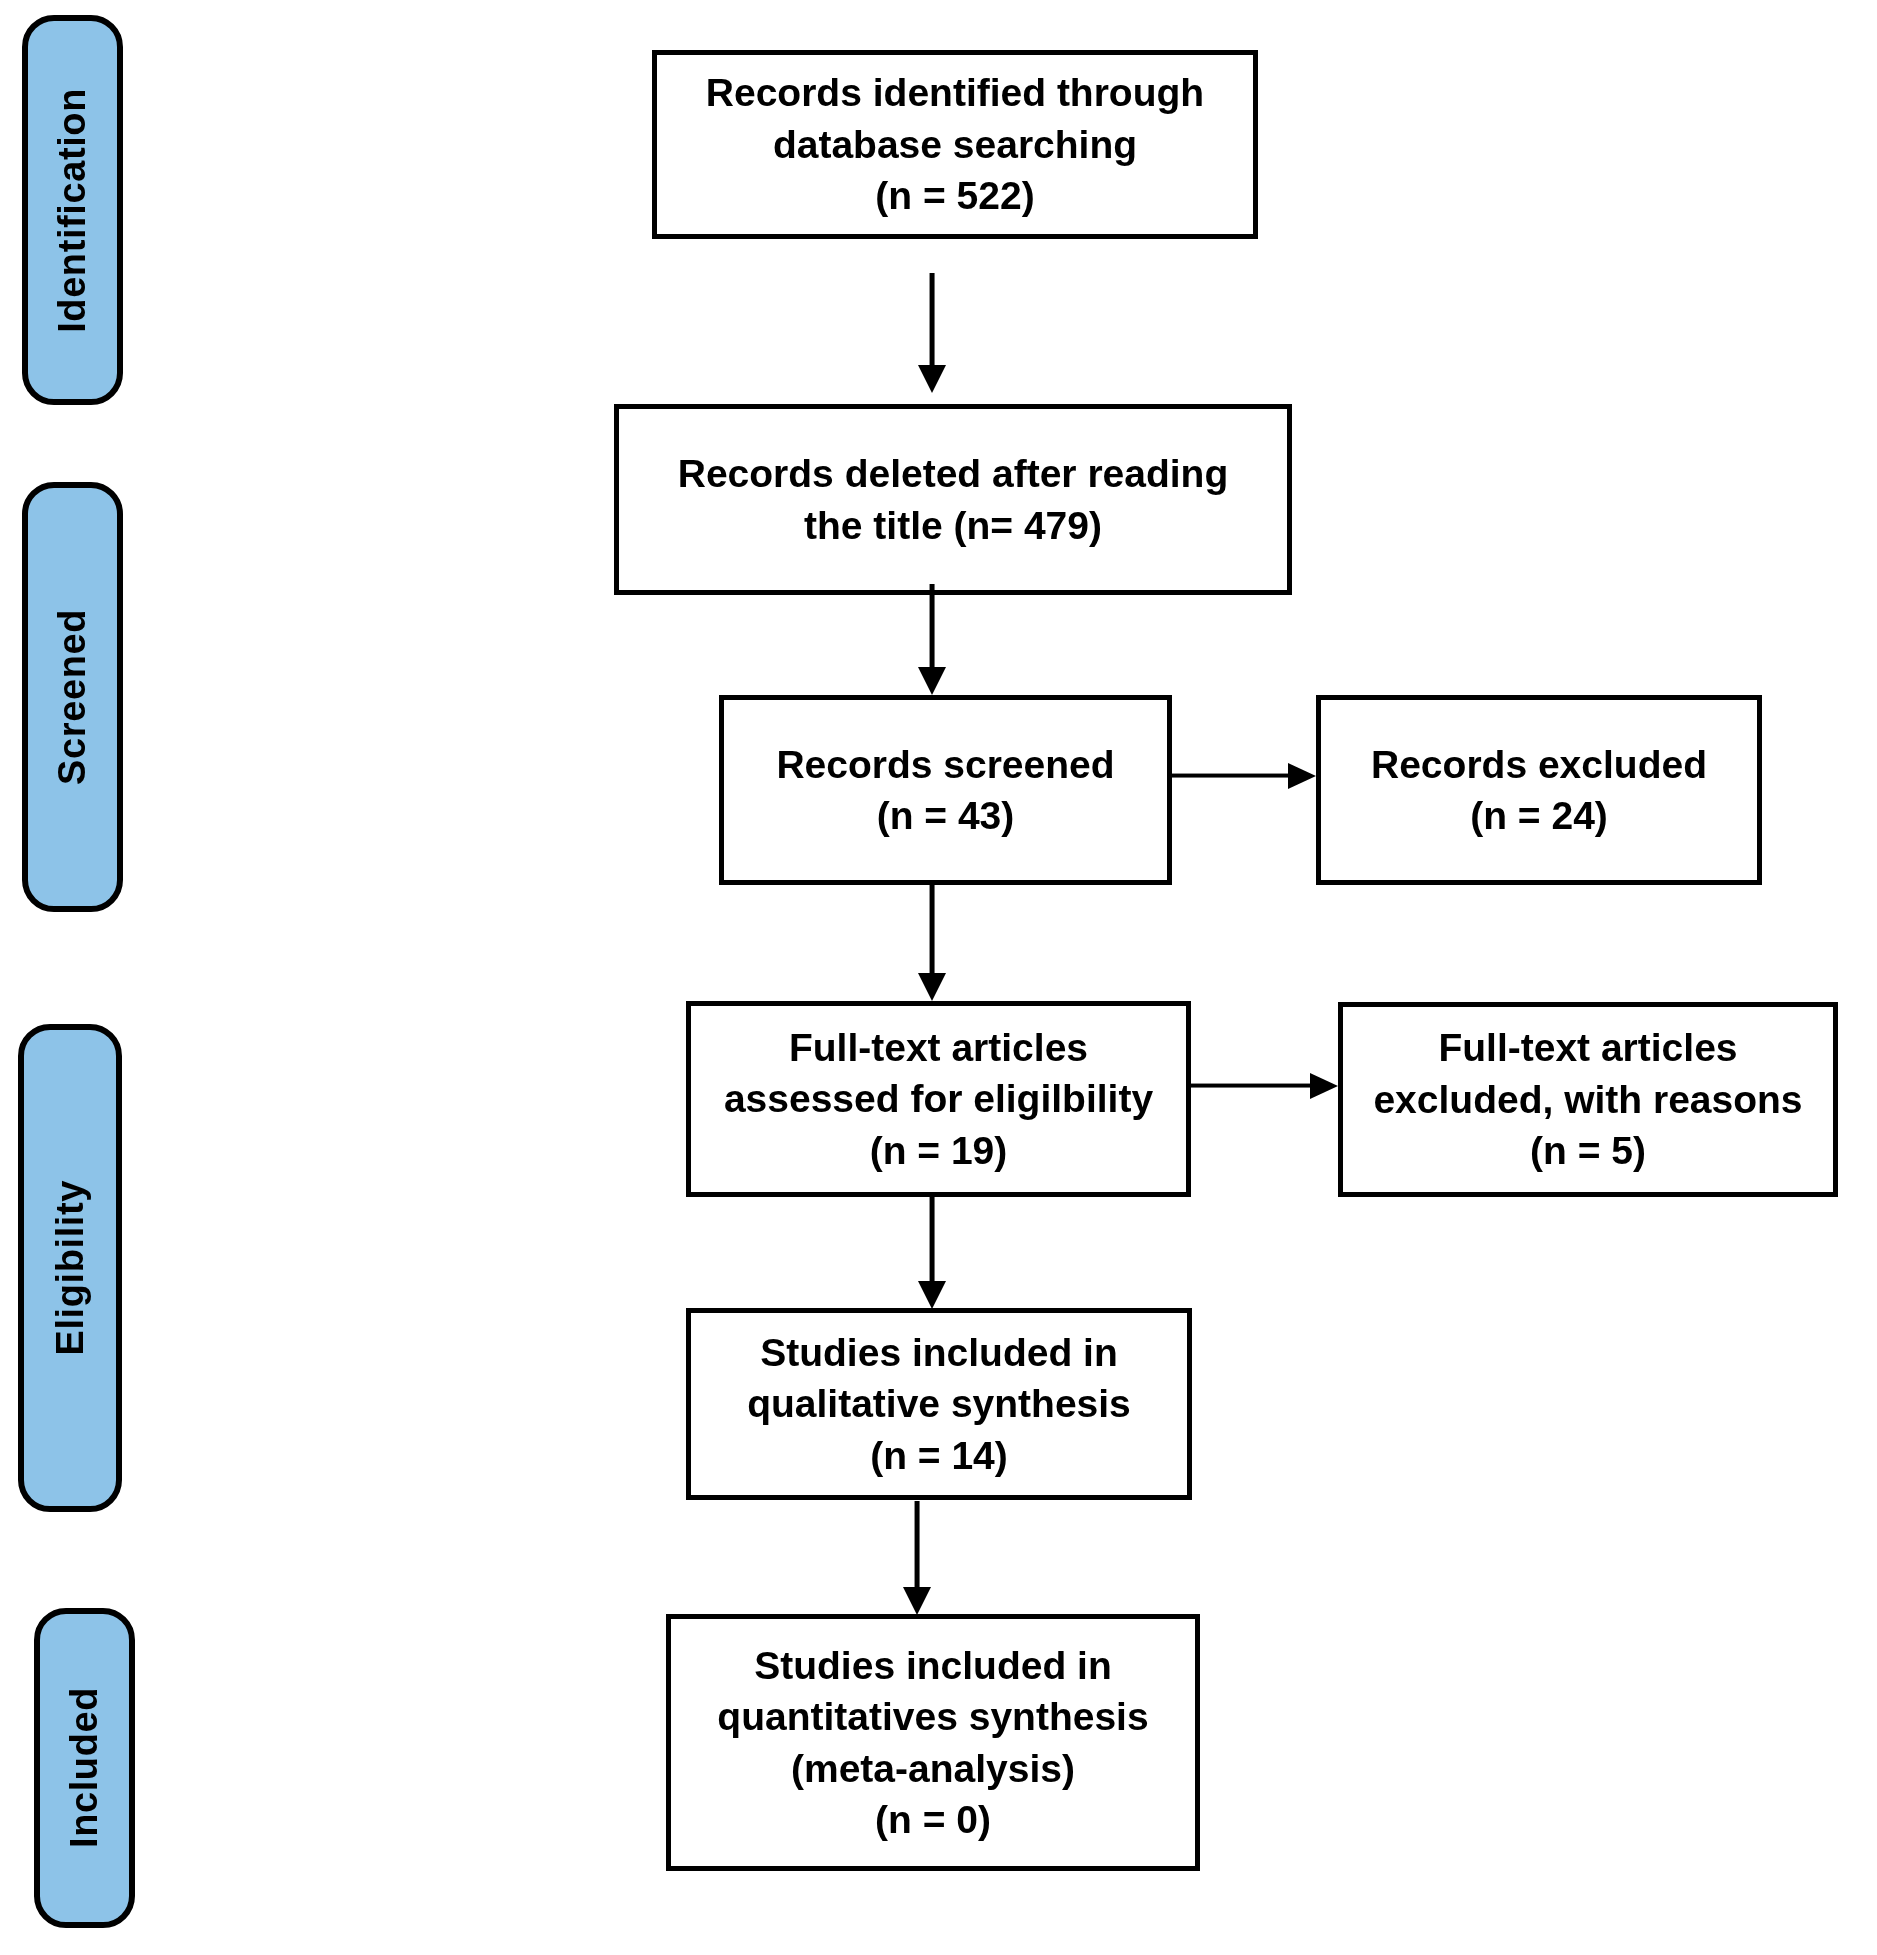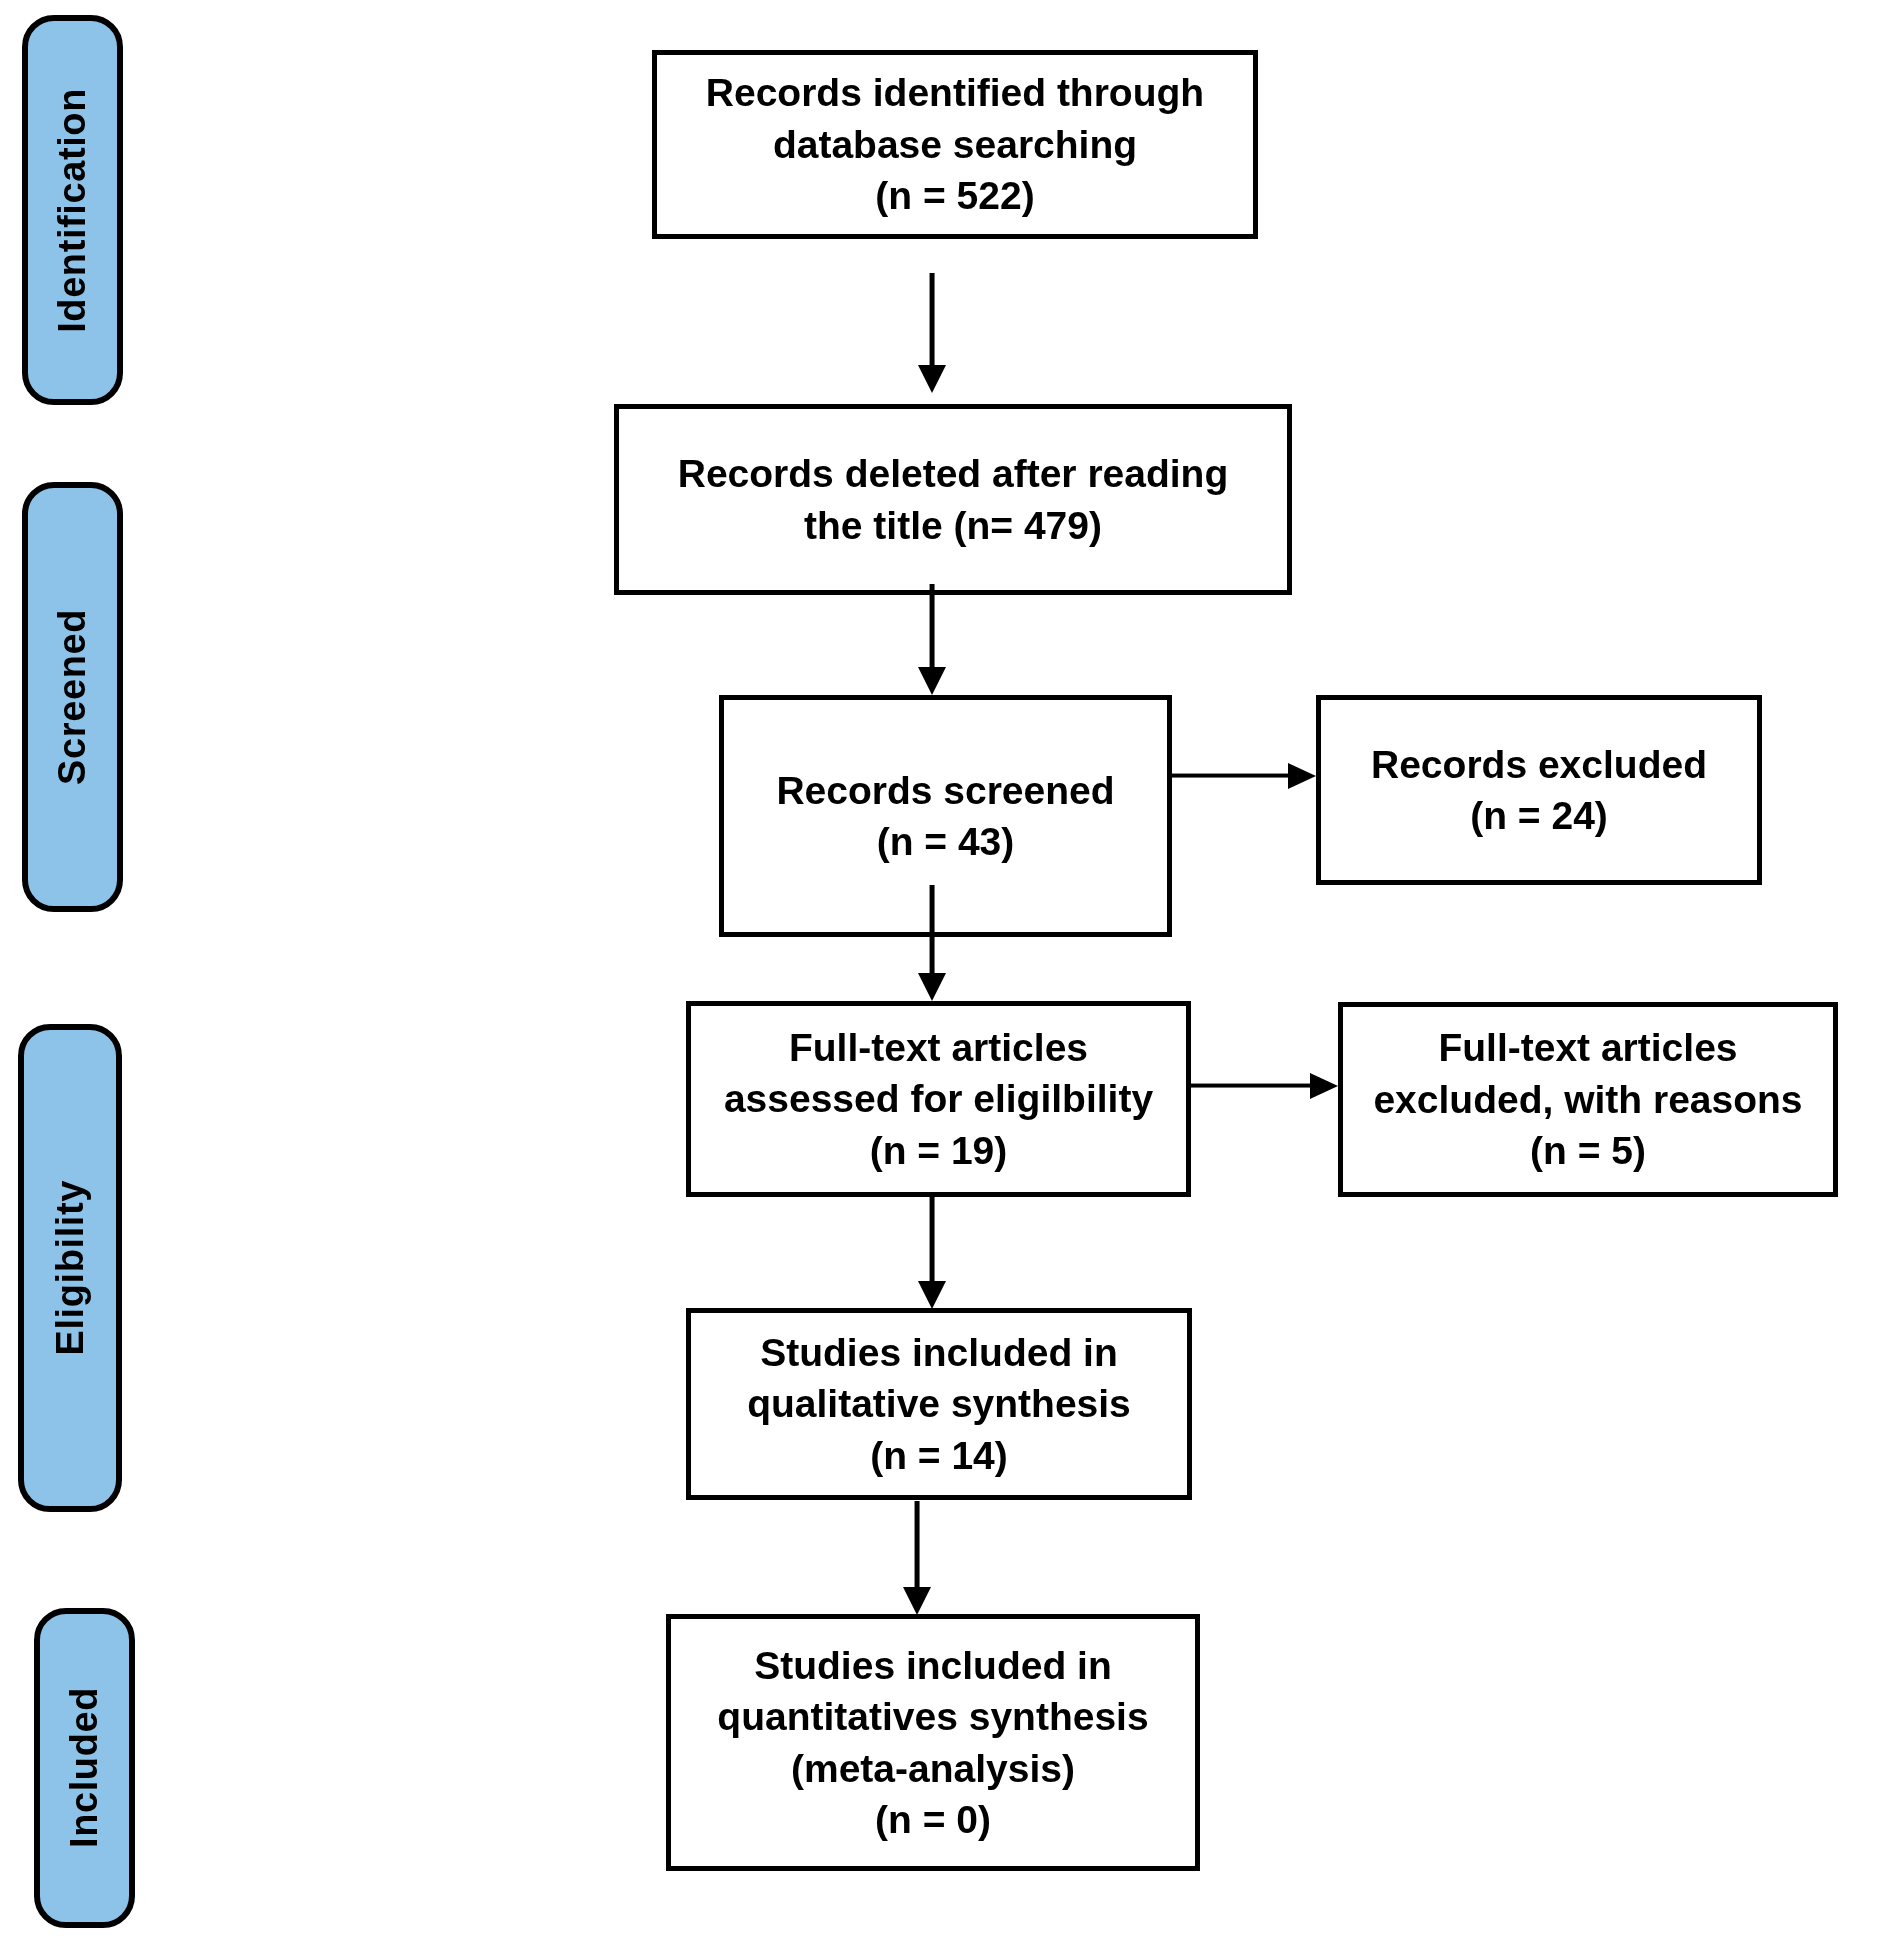--- a/index.html
+++ b/index.html
@@ -127,21 +127,21 @@
     <span class="box-text">Records identified through
 database searching
 (n = 522)</span>
   </div>
 
   <div class="box" style="left:614px; top:404px; width:678px; height:191px;">
     <span class="box-text">Records deleted after reading
 the title (n= 479)</span>
   </div>
 
-  <div class="box" style="left:719px; top:695px; width:453px; height:242px;">
+  <div class="box" style="left:719px; top:695px; width:453px; height:190px;">
     <span class="box-text">Records screened
 (n = 43)</span>
   </div>
 
   <div class="box" style="left:1316px; top:695px; width:446px; height:190px;align-items:center;">
     <span class="box-text">Records excluded
 (n = 24)</span>
   </div>
 
   <div class="box" style="left:686px; top:1001px; width:505px; height:196px;">

